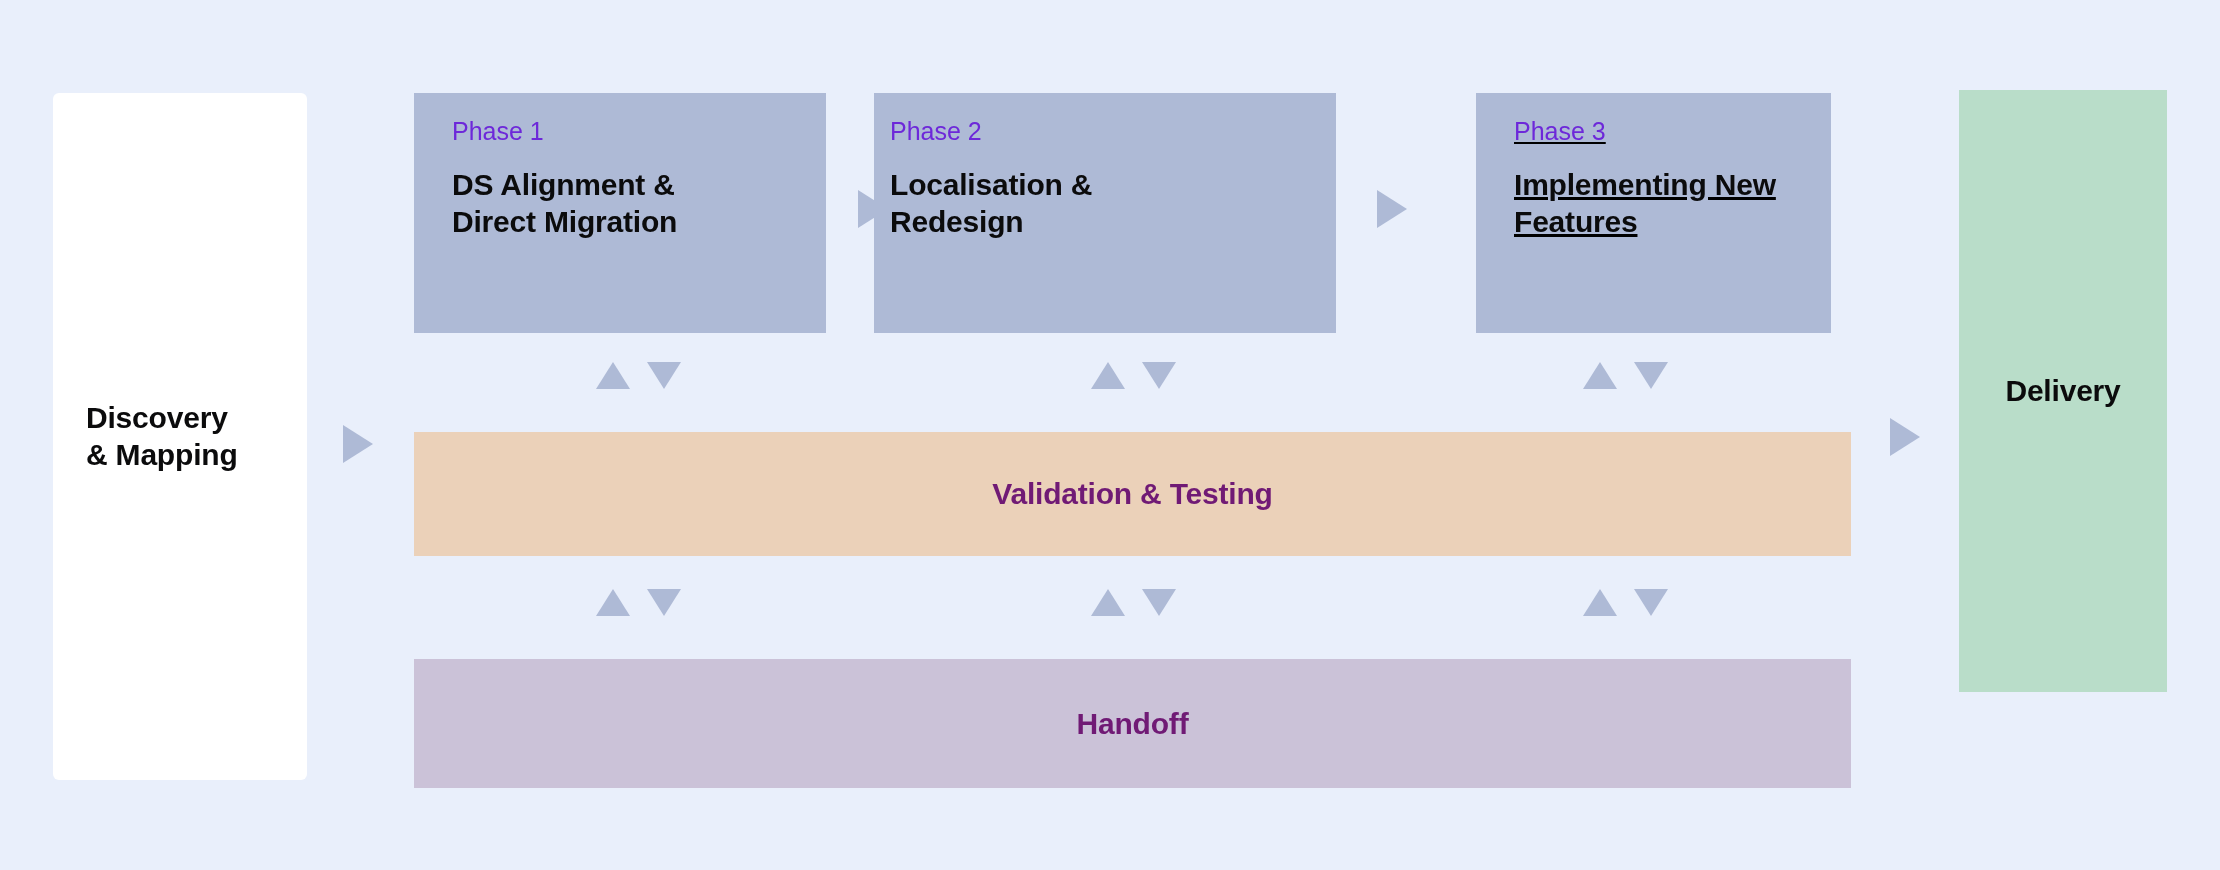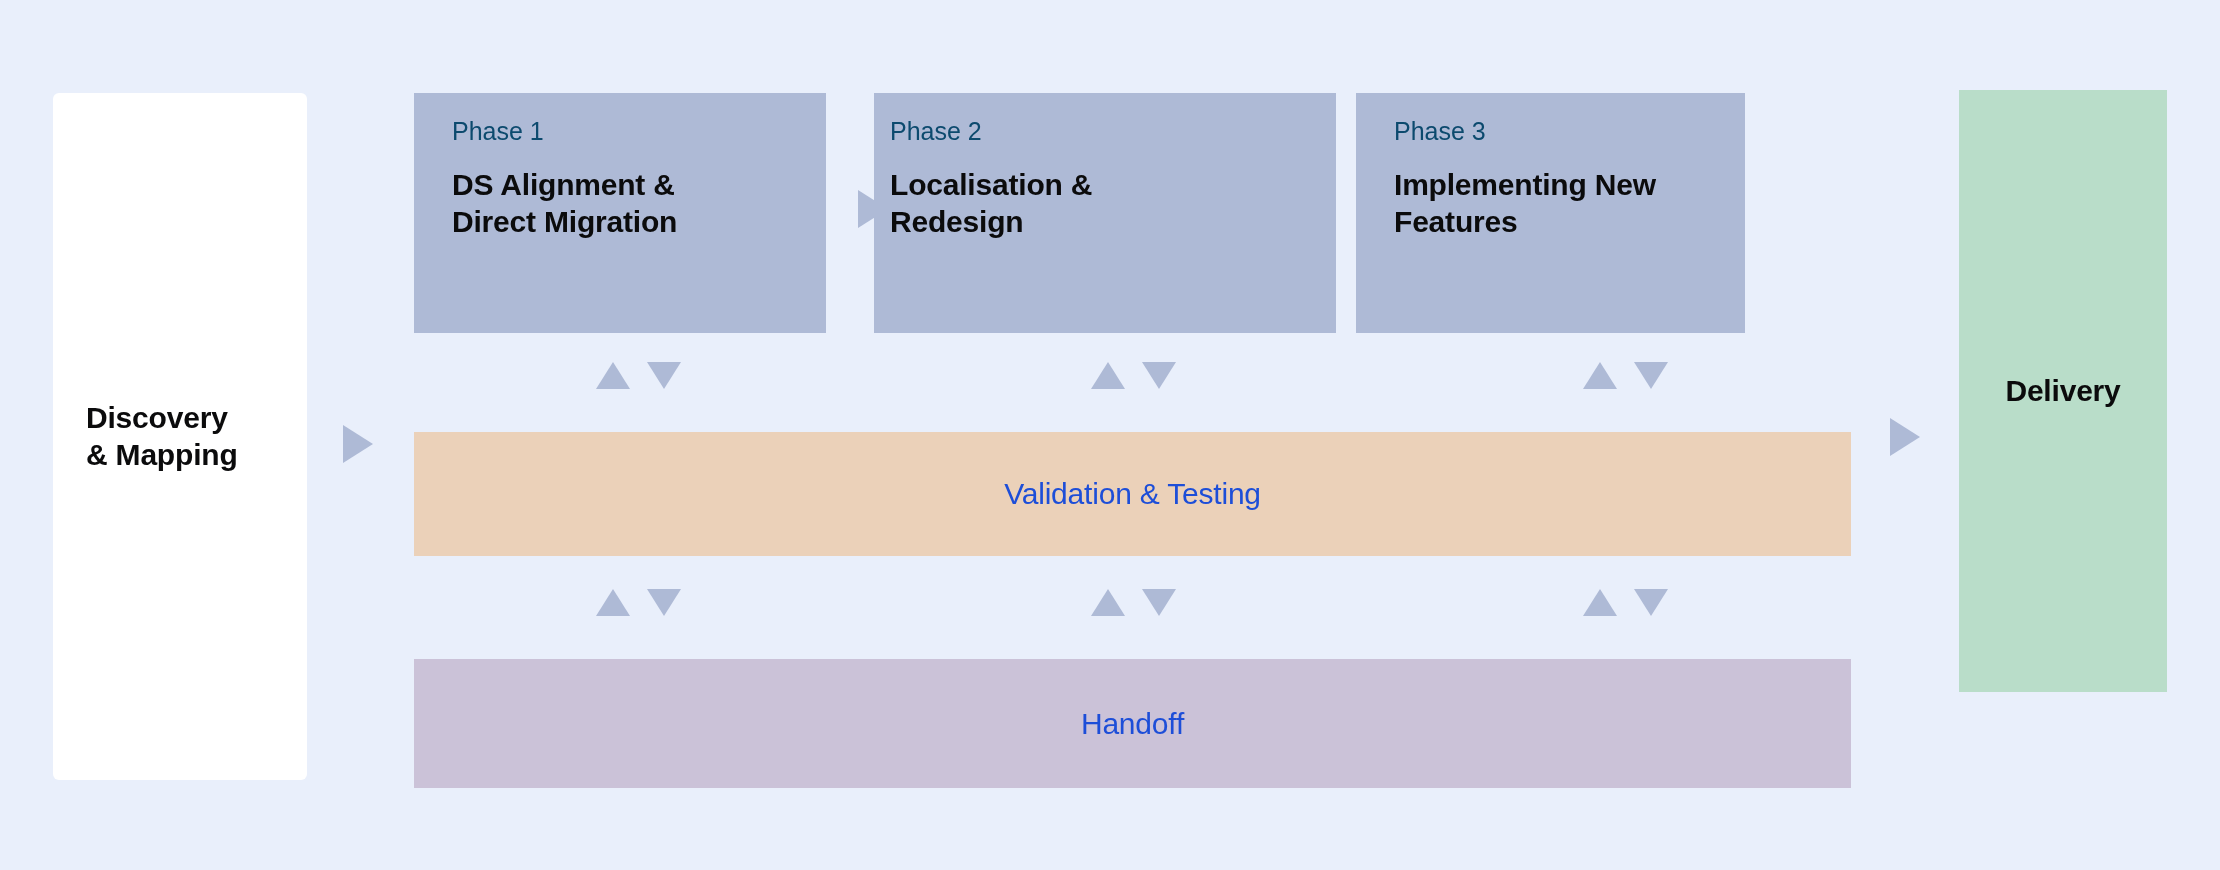--- a/index.html
+++ b/index.html
@@ -57,59 +57,59 @@
     top: 93px;
     height: 240px;
     background: #aebad6;
     padding: 22px 38px 0 38px;
     justify-content: flex-start;
     align-items: flex-start;
   }
   .phase-kicker {
     font-size: 25px;
     font-weight: 400;
-    color: #0c4a6e;
+    color: #6d28d9;
     line-height: 1.3;
     margin-bottom: 18px;
   }
   .phase-title {
     font-size: 30px;
     font-weight: 700;
     color: #0b0b0c;
     line-height: 1.25;
     letter-spacing: -0.2px;
     white-space: pre-line;
     text-align: left;
   }
 
   .phase-1 { left: 414px;  width: 412px; }
   .phase-2 { left: 874px;  width: 462px; padding-left: 16px; }
-  .phase-3 { left: 1356px; width: 389px; }
+  .phase-3 { left: 1476px; width: 355px; text-decoration: underline; }
 
   
   .lane-bar {
     left: 414px;
     width: 1437px;
     align-items: center;
     justify-content: center;
   }
   .lane-validation {
     top: 432px;
     height: 124px;
     background: #ebd1b9;
   }
   .lane-handoff {
     top: 659px;
     height: 129px;
     background: #cbc2d8;
   }
   .lane-label {
     font-size: 30px;
-    font-weight: 400;
-    color: #1d4ed8;
+    font-weight: 700;
+    color: #701a75;
     letter-spacing: -0.2px;
     text-align: right;
   }
 
   
   .delivery-box {
     left: 1959px;
     top: 90px;
     width: 208px;
     height: 602px;

